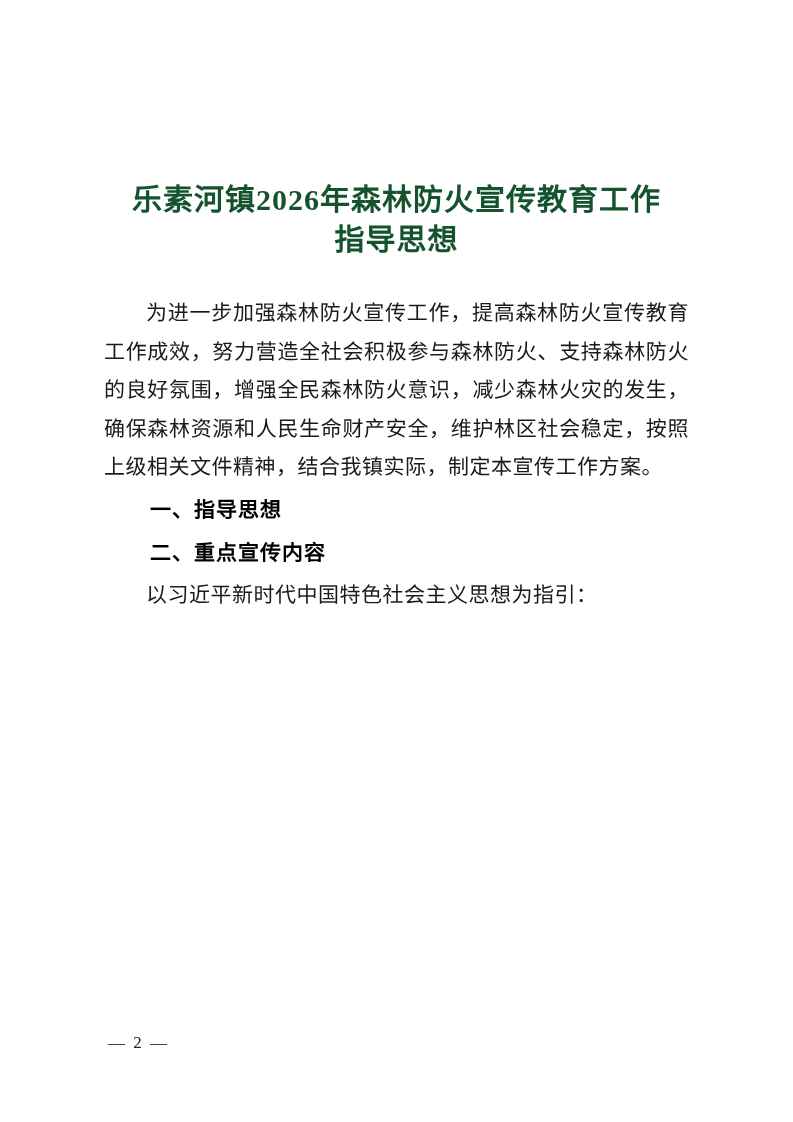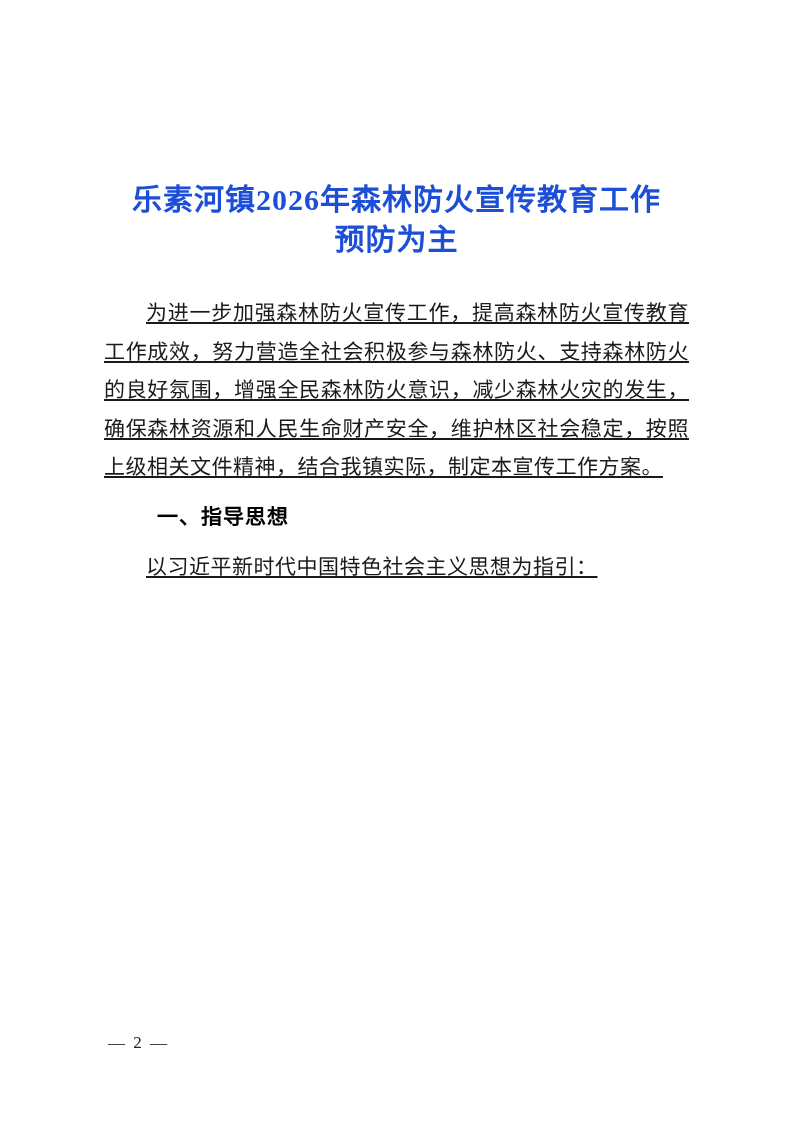--- a/index.html
+++ b/index.html
@@ -18,38 +18,37 @@
     font-family: "Liberation Serif", "DejaVu Serif", serif;
     overflow: hidden;
   }
   .doc-title {
     margin: 0 0 34px 0;
     text-align: center;
     font-size: 30px;
     font-weight: bold;
     line-height: 40px;
     letter-spacing: 1px;
-    color: #1d4ed8;
+    color: #14532d;
   }
   .doc-title .title-line {
     display: block;
   }
   .body-para {
     margin: 0;
     font-size: 21px;
     line-height: 38.6px;
     text-align: justify;
     text-justify: inter-character;
     text-indent: 2em;
     letter-spacing: 0.5px;
     color: #1a1a1a;
-    text-decoration: underline;
   }
   .sec-heading {
-    margin: 11px;
+    margin: 4px;
     font-size: 21px;
     line-height: 38.6px;
     font-weight: bold;
     text-indent: 2em;
     font-family: "Liberation Sans", "DejaVu Sans", sans-serif;
     color: #000000;
     letter-spacing: 1px;
   }
   .page-number {
     position: absolute;
@@ -61,26 +60,27 @@
     font-family: "Liberation Serif", "DejaVu Serif", serif;
   }
 </style>
 </head>
 <body>
 
 <div class="page">
 
   <h1 class="doc-title">
     <span class="title-line">乐素河镇2026年森林防火宣传教育工作</span>
-    <span class="title-line">预防为主</span>
+    <span class="title-line">指导思想</span>
   </h1>
 
   <p class="body-para">为进一步加强森林防火宣传工作，提高森林防火宣传教育工作成效，努力营造全社会积极参与森林防火、支持森林防火的良好氛围，增强全民森林防火意识，减少森林火灾的发生，确保森林资源和人民生命财产安全，维护林区社会稳定，按照上级相关文件精神，结合我镇实际，制定本宣传工作方案。</p>
 
   <h2 class="sec-heading">一、指导思想</h2>
 
 
+  <h2 class="sec-heading">二、重点宣传内容</h2>
 
   <p class="body-para">以习近平新时代中国特色社会主义思想为指引：</p>
 
   <div class="page-number">— 2 —</div>
 
 </div>
 
 </body></html>

